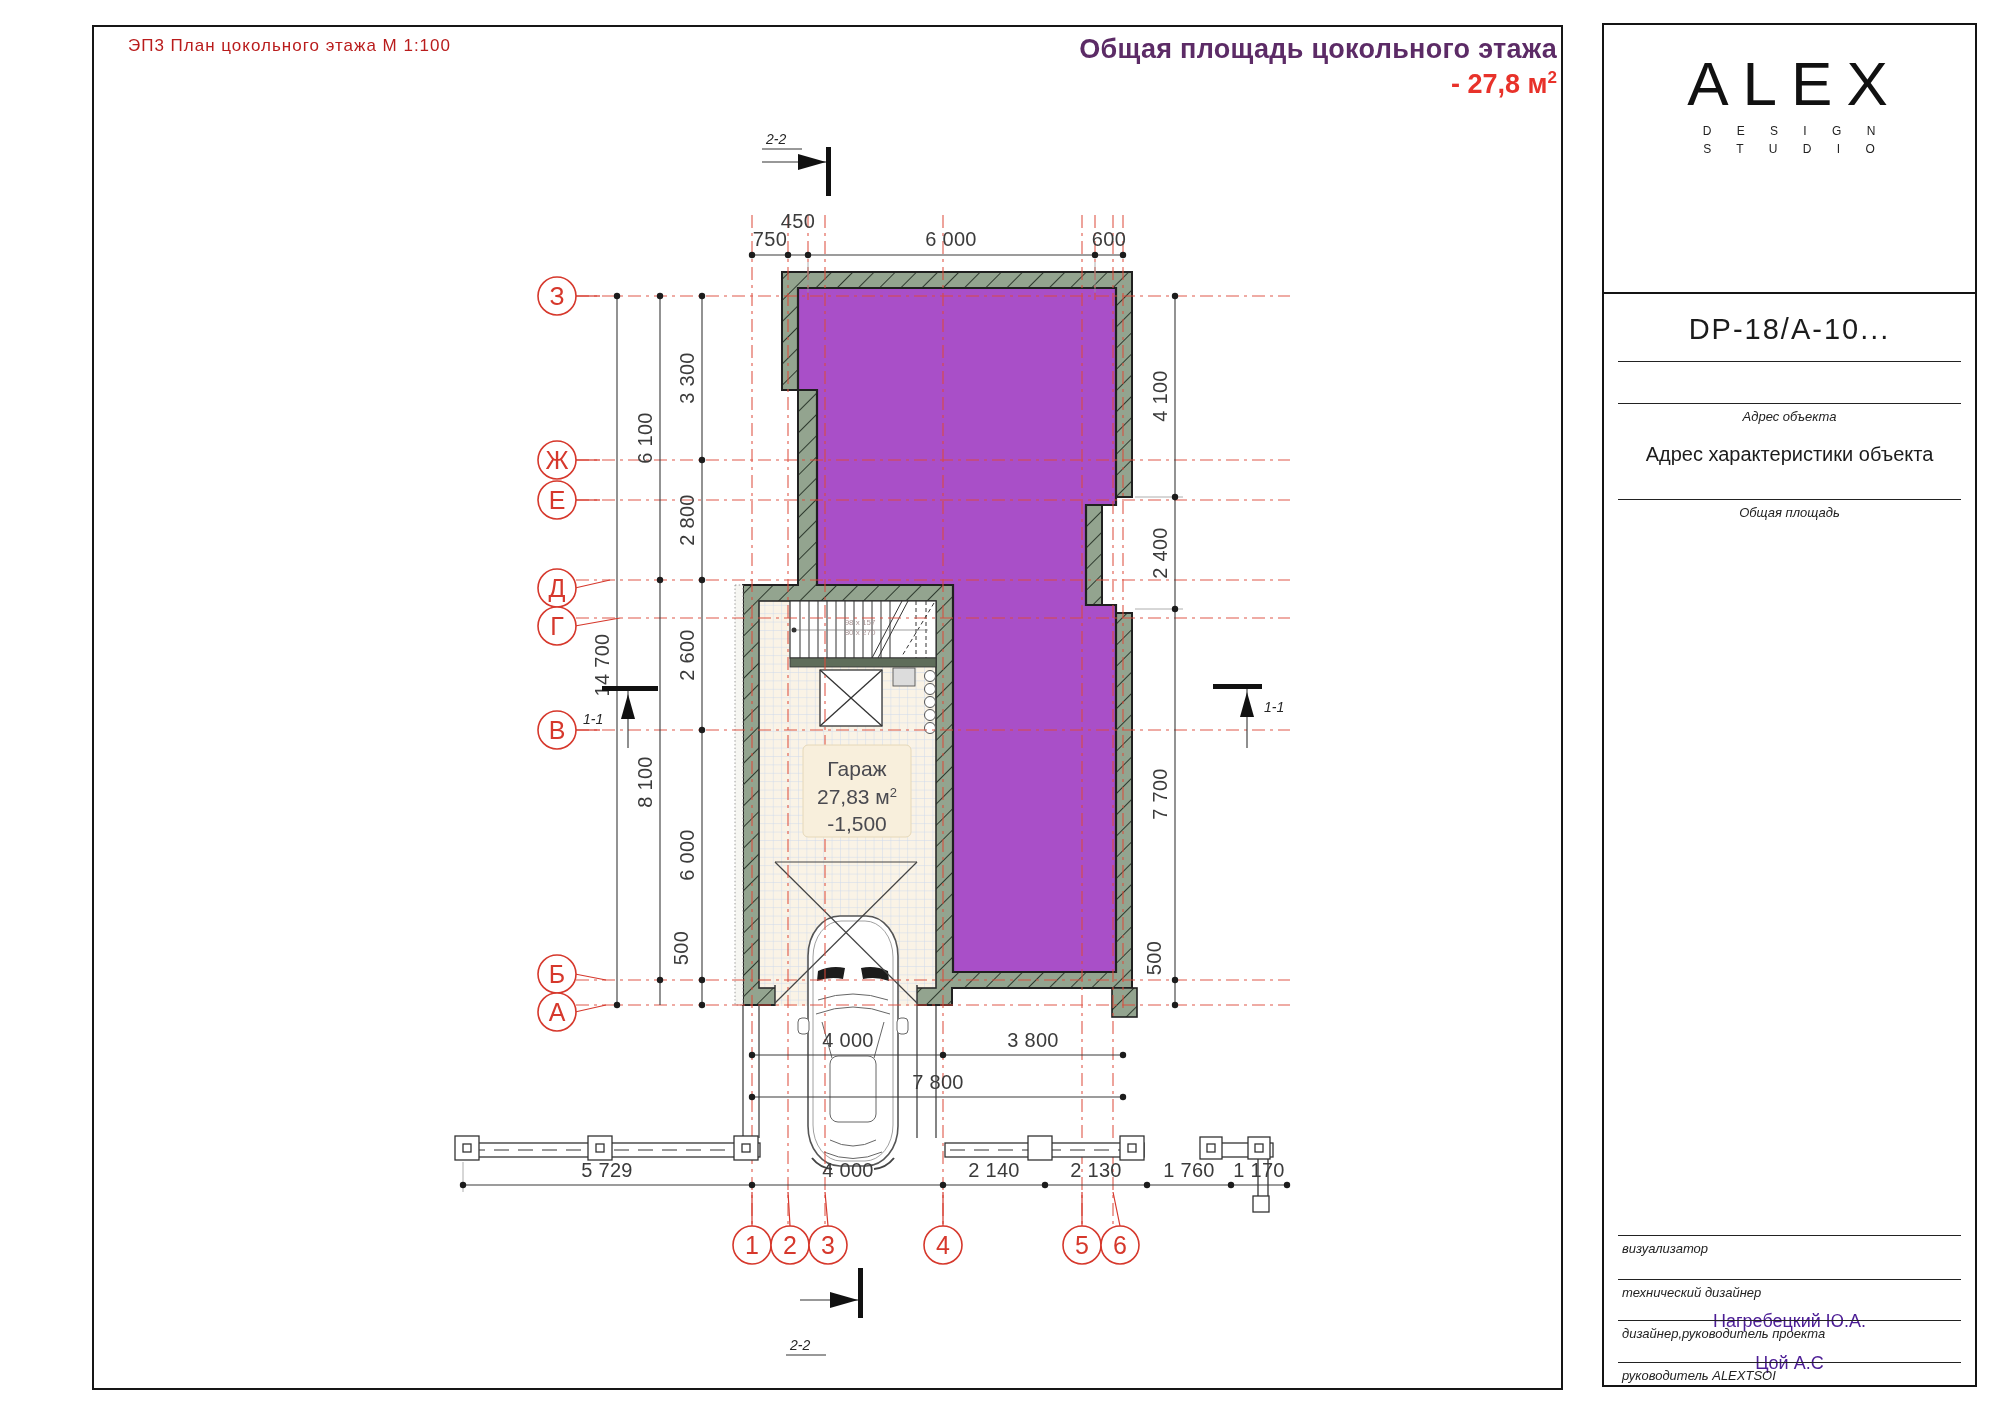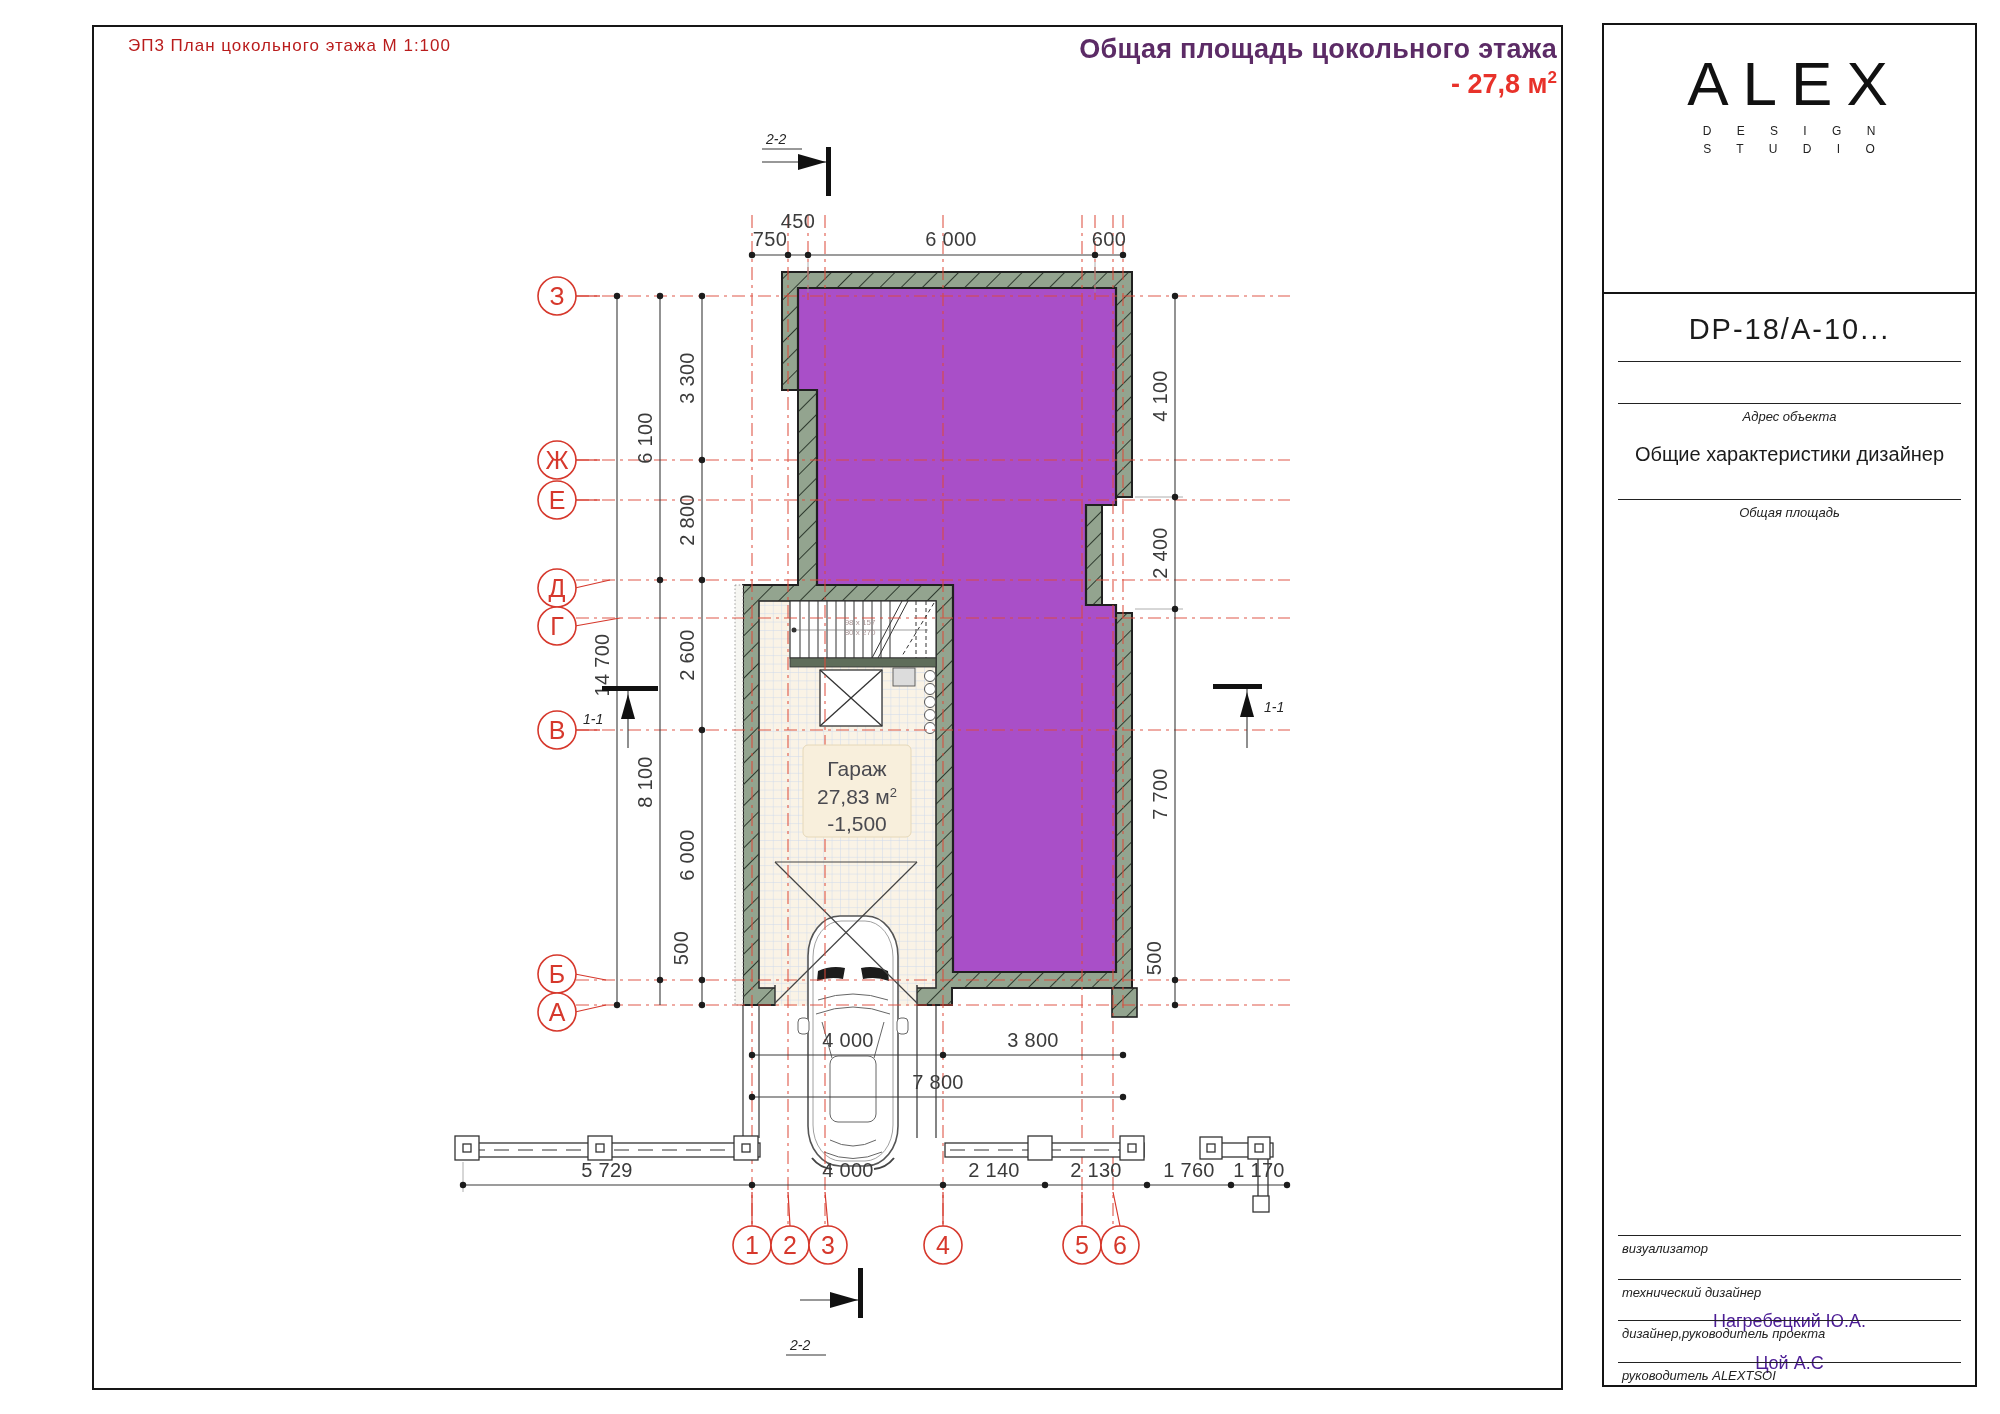--- a/index.html
+++ b/index.html
@@ -374,21 +374,21 @@
     <div class="logo-sub">
       <div>D E S I G N</div>
       <div>S T U D I O</div>
     </div>
   </div>
   <div class="abs divider"></div>
   <div class="abs doc-code">DP-18/А-10...</div>
   <div class="abs rule r1"></div>
   <div class="abs rule r2"></div>
   <div class="abs cap cap-addr">Адрес объекта</div>
-  <div class="abs char-title">Общие характеристики дизайнер</div>
+  <div class="abs char-title">Адрес характеристики объекта</div>
   <div class="abs rule r3"></div>
   <div class="abs cap cap-area">Общая площадь</div>
 
   <div class="abs sig-rule s1"></div>
   <div class="abs sig-label l1">визуализатор</div>
   <div class="abs sig-rule s2"></div>
   <div class="abs sig-label l2">технический дизайнер</div>
   <div class="abs sig-value v2">Нагребецкий Ю.А.</div>
   <div class="abs sig-rule s3"></div>
   <div class="abs sig-label l3">дизайнер,руководитель проекта</div>

